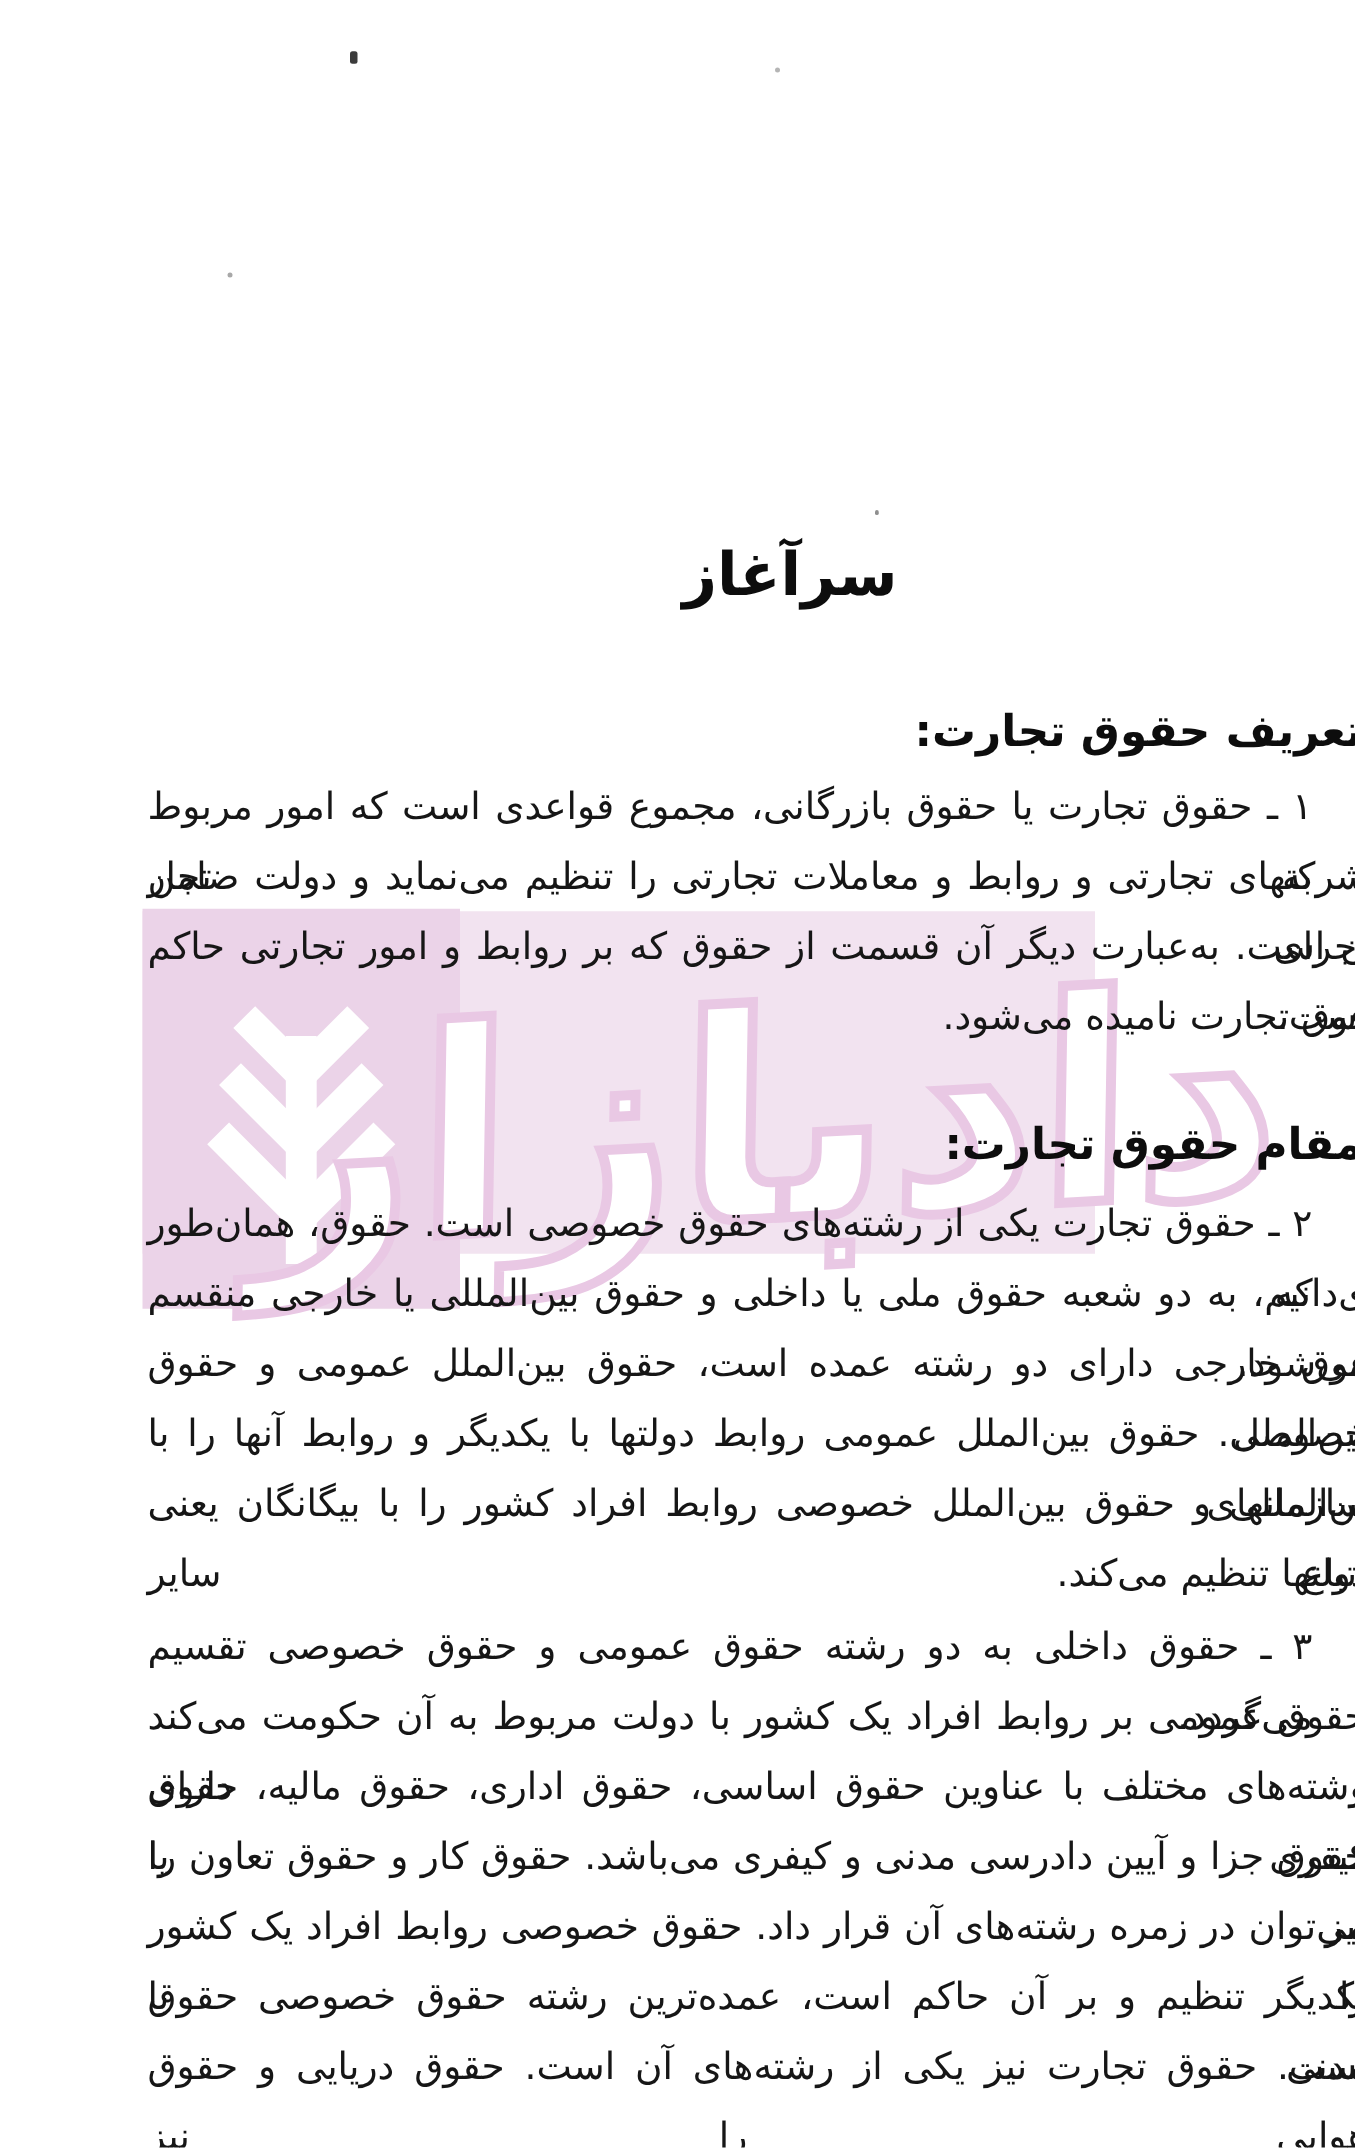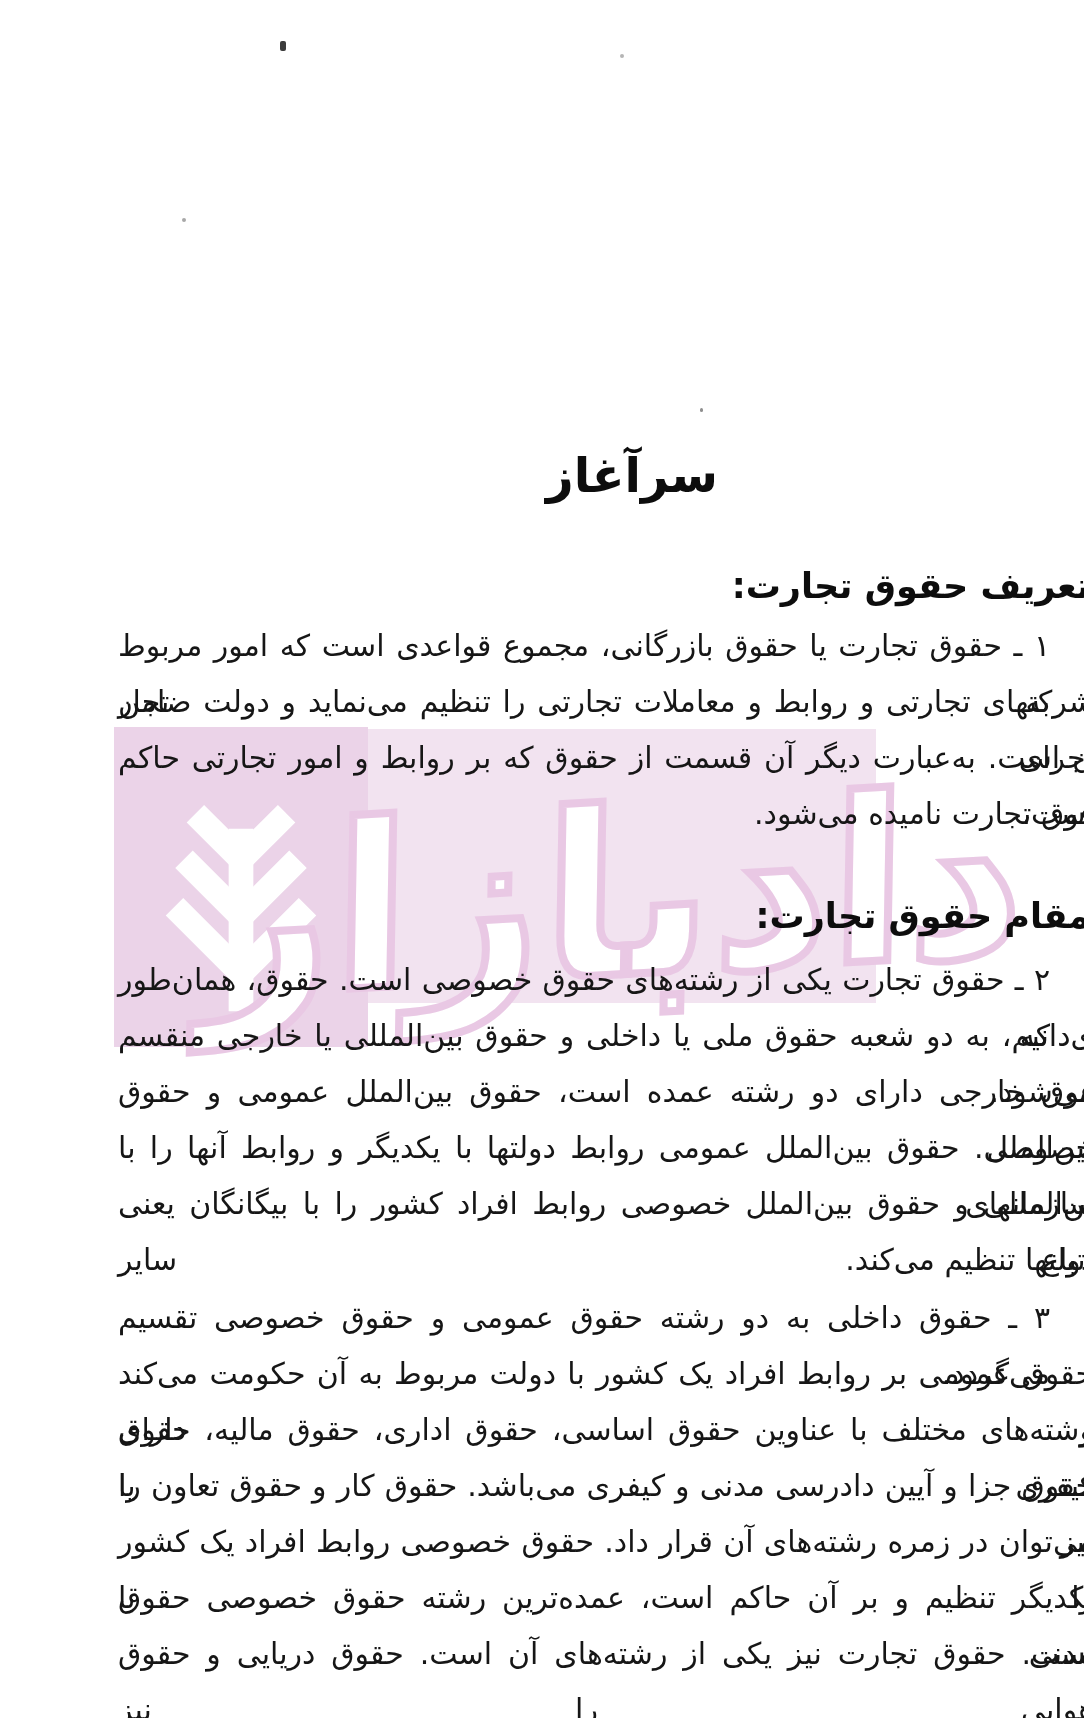--- a/index.html
+++ b/index.html
@@ -35,21 +35,21 @@
     letter-spacing:-4px;
     transform:rotate(-3deg) skewX(-4deg);
   }
 
   
   .textlayer{position:absolute;inset:0;z-index:1;direction:rtl;}
   .title{
     position:absolute;left:180px;right:0;top:432px;
     text-align:center;
     font-size:48px;font-weight:700;color:#0d0d0d;
-    margin:15px;
+    margin:0;
   }
   .heading{
     position:absolute;right:-6px;
     font-size:35px;font-weight:700;color:#0d0d0d;
     margin:0;white-space:nowrap;
   }
   .h1pos{top:566px;}
   .h2pos{top:896px;}
   .para{
     position:absolute;left:118px;right:-10px;

